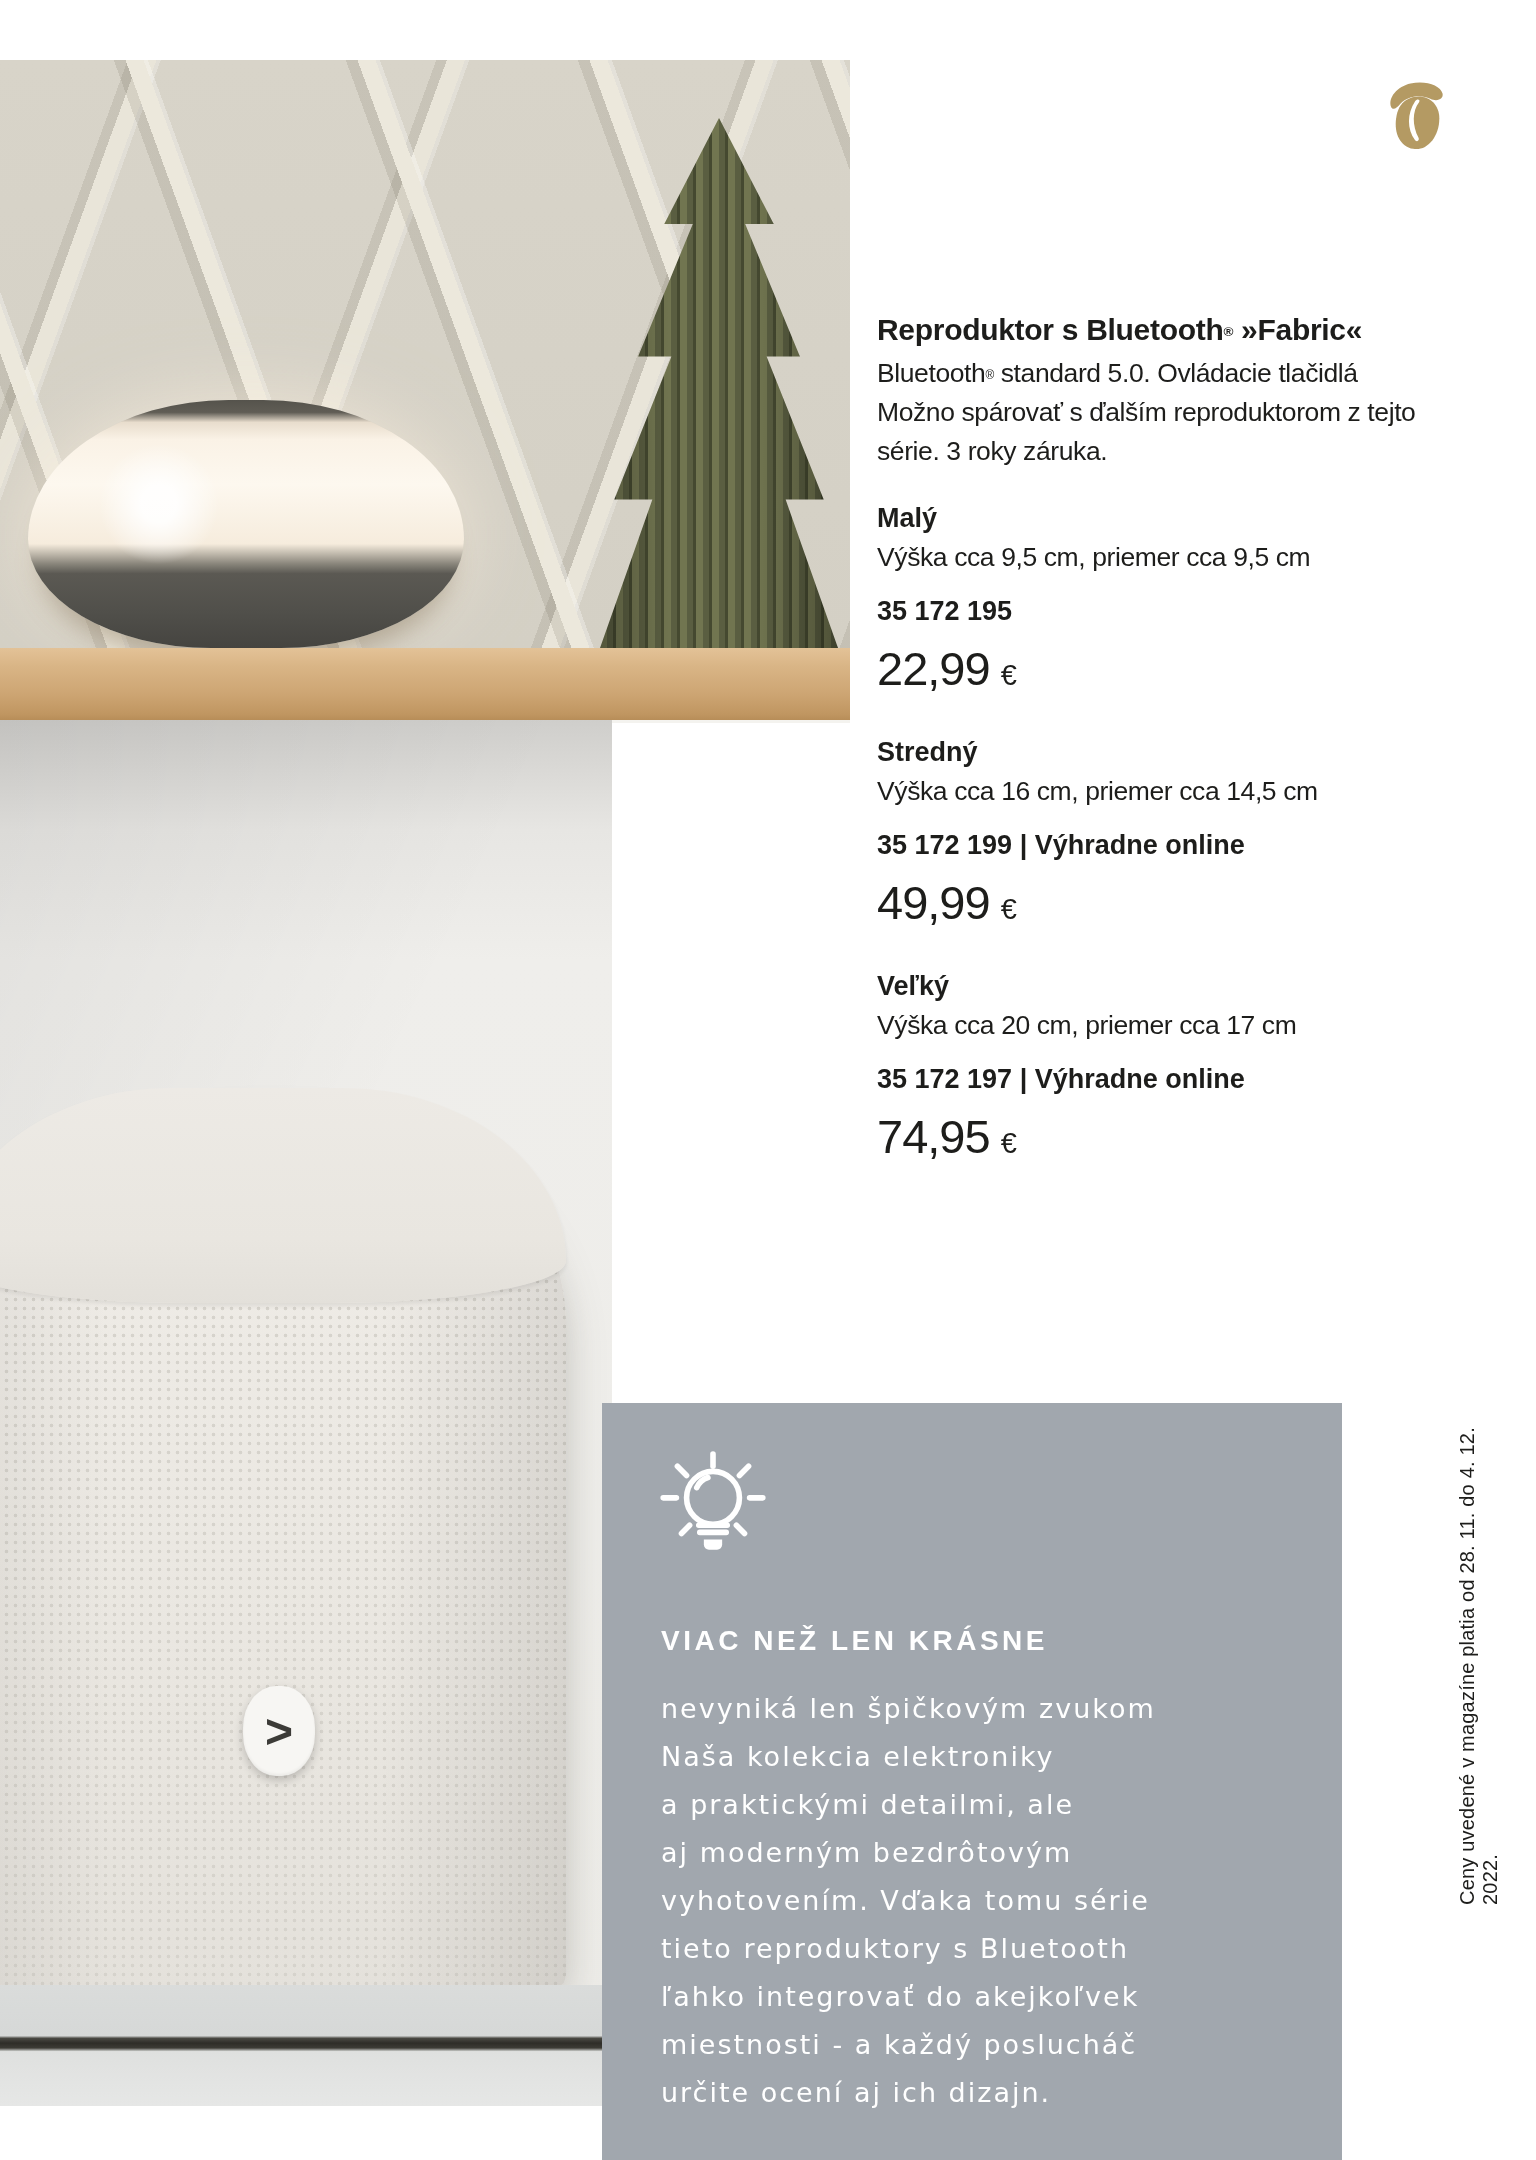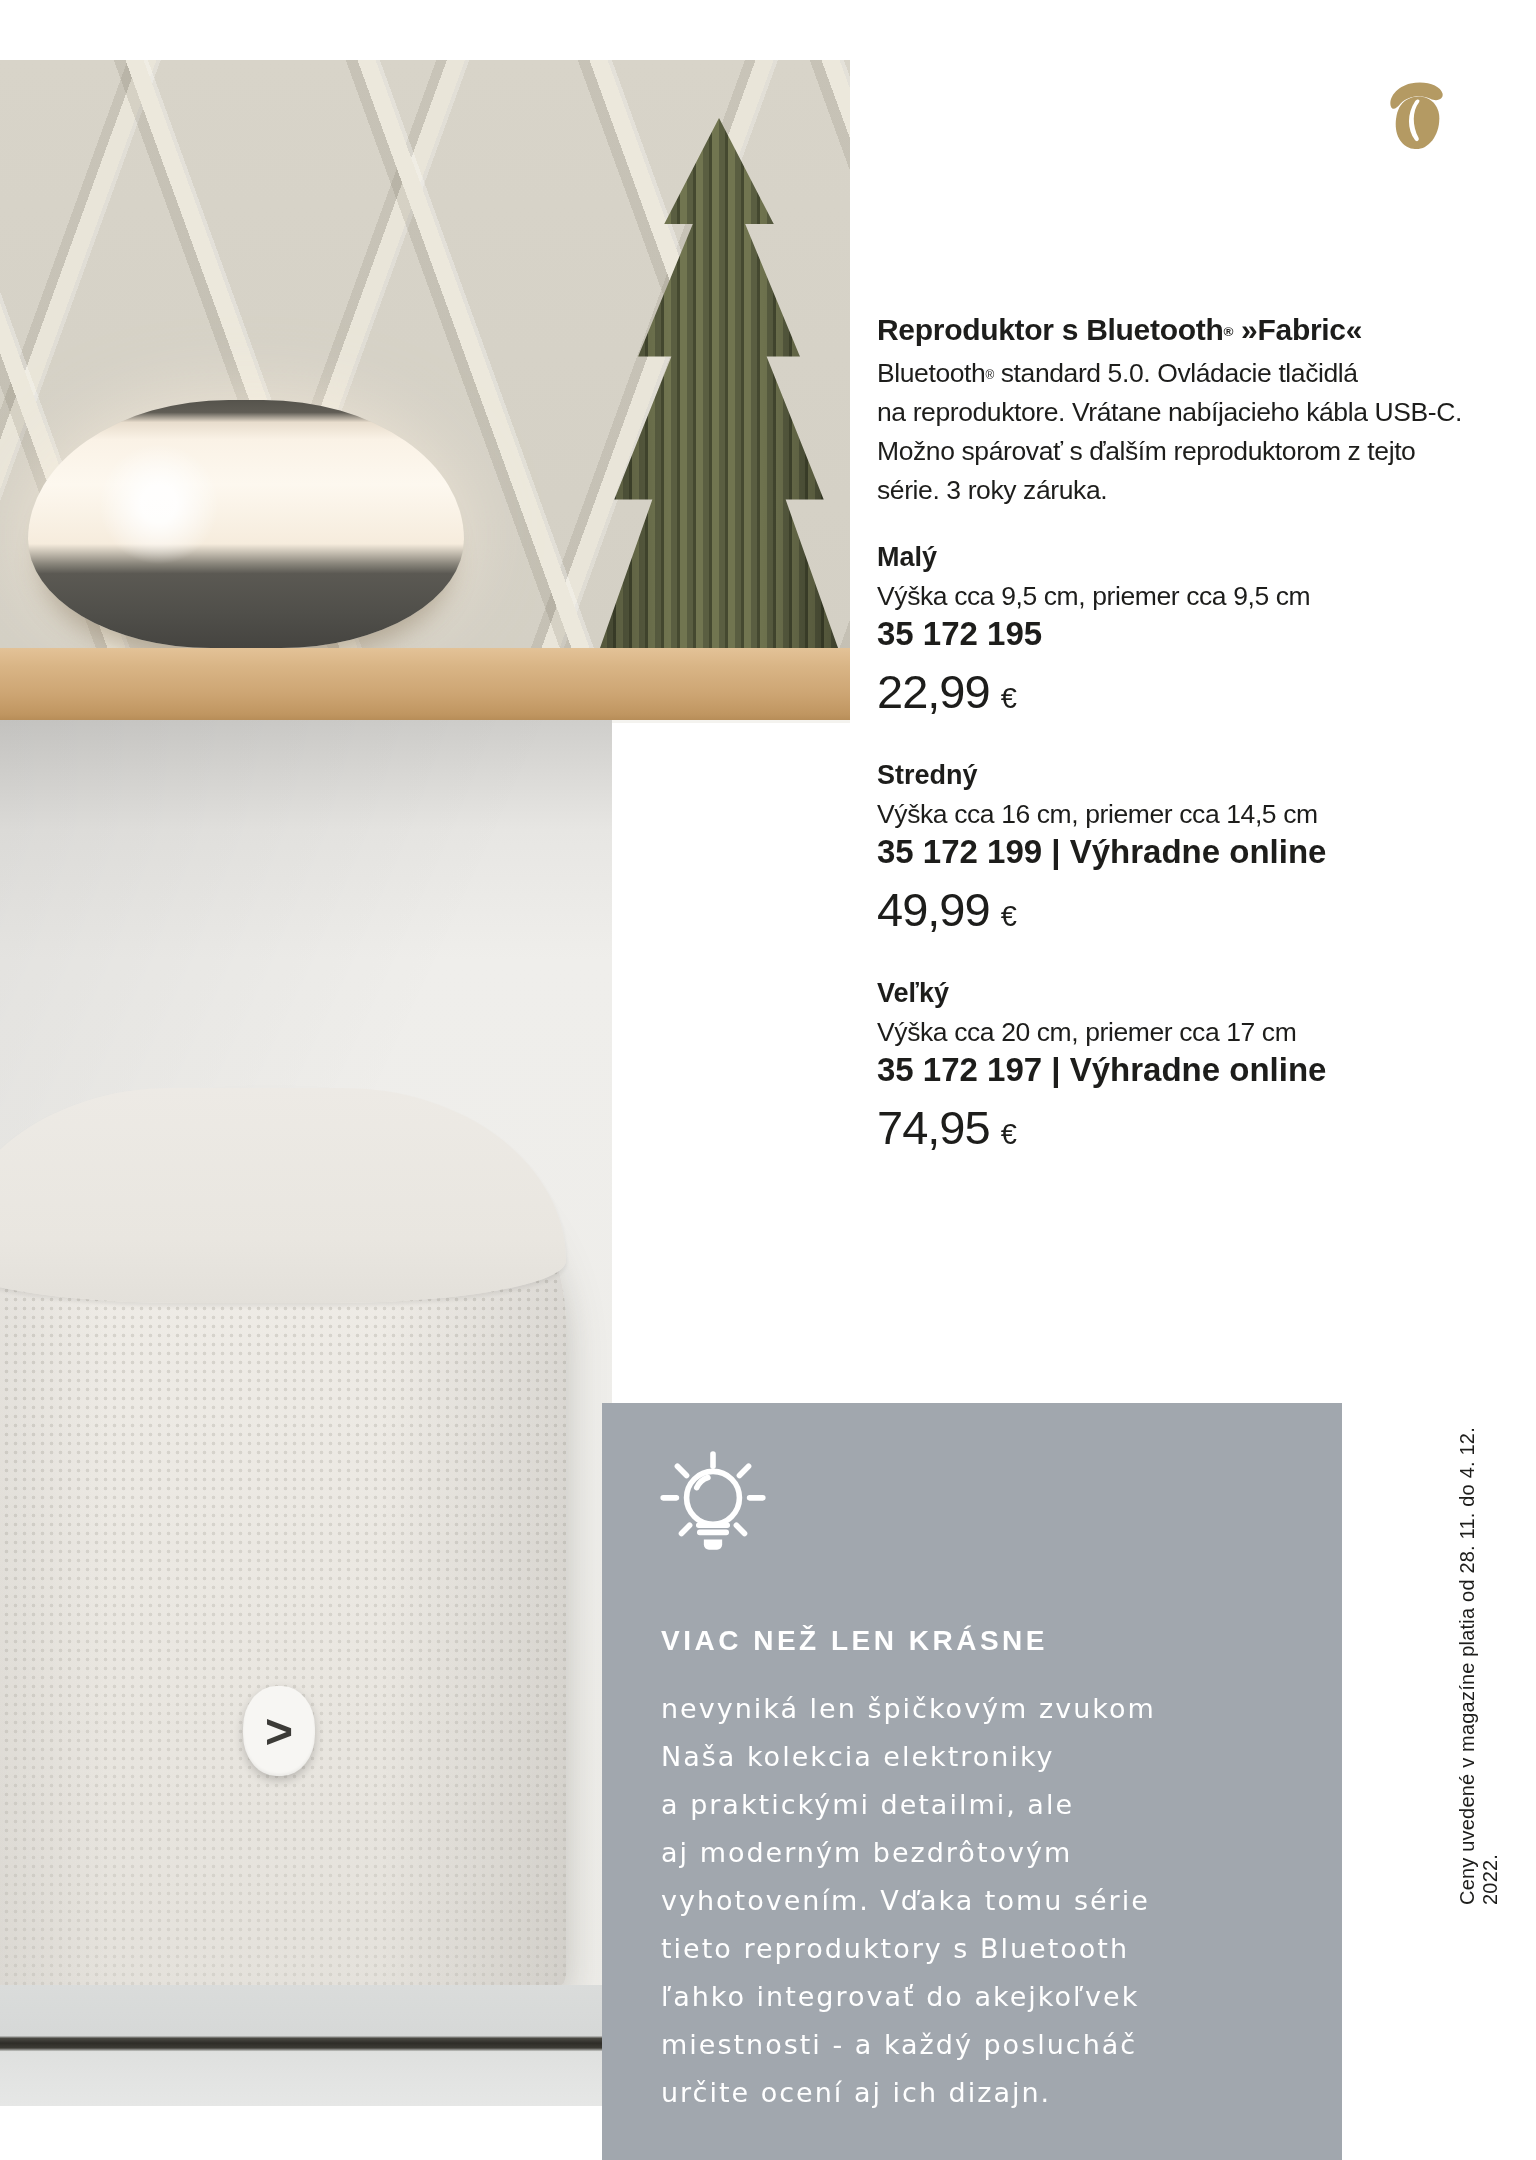--- a/index.html
+++ b/index.html
@@ -65,21 +65,21 @@
   }
 
   
   .details { position:absolute; left:877px; top:312px; width:585px; }
   .p-title { font-size:30px; font-weight:bold; letter-spacing:-0.3px; line-height:36px; }
   .reg { font-size:0.45em; vertical-align:top; position:relative; top:0.18em; }
   .p-desc { margin-top:6px; font-size:26.5px; letter-spacing:-0.4px; line-height:39px; }
   .variant { margin-top:27px; }
   .v-name { font-size:27px; font-weight:bold; line-height:40px; }
   .v-size { font-size:26.5px; letter-spacing:-0.4px; line-height:38px; }
-  .v-sku  { font-size:33px; font-weight:bold; line-height:38px; }
+  .v-sku  { font-size:27px; font-weight:bold; line-height:38px;margin-top:16px; }
   .v-price { margin-top:9px; font-size:47px; letter-spacing:-1px; line-height:60px; }
   .v-eur { font-size:29px; margin-left:11px; }
 
   
   .info-box { position:absolute; left:602px; top:1403px; width:740px; height:757px; background:#a1a7ae; z-index:5; }
   .bulb { position:absolute; left:50px; top:44px; width:122px; height:122px; }
   .ib-title { position:absolute; left:59px; top:222px; color:#fff; font-size:28px; font-weight:bold; letter-spacing:3.5px; }
   .ib-text { position:absolute; left:59px; top:282px; color:#fff;
     font-family:"DejaVu Sans", sans-serif; font-size:27px; letter-spacing:2px; line-height:48px; }
 
@@ -108,21 +108,20 @@
     </div>
     <div class="cabinet"></div>
   </div>
 
   <div class="details">
     <div class="p-title">
       <span>Reproduktor s Bluetooth</span><sup class="reg">®</sup><span> »Fabric«</span>
     </div>
     <div class="p-desc">
       <div><span>Bluetooth</span><sup class="reg">®</sup><span> standard 5.0. Ovládacie tlačidlá</span></div>
-      <div>na reproduktore. Vrátane nabíjacieho kábla USB-C.</div>
       <div>Možno spárovať s ďalším reproduktorom z tejto</div>
       <div>série. 3 roky záruka.</div>
     </div>
 
     <div class="variant">
       <div class="v-name">Malý</div>
       <div class="v-size">Výška cca 9,5 cm, priemer cca 9,5 cm</div>
       <div class="v-sku">35 172 195</div>
       <div class="v-price"><span>22,99</span><span class="v-eur">€</span></div>
     </div>

